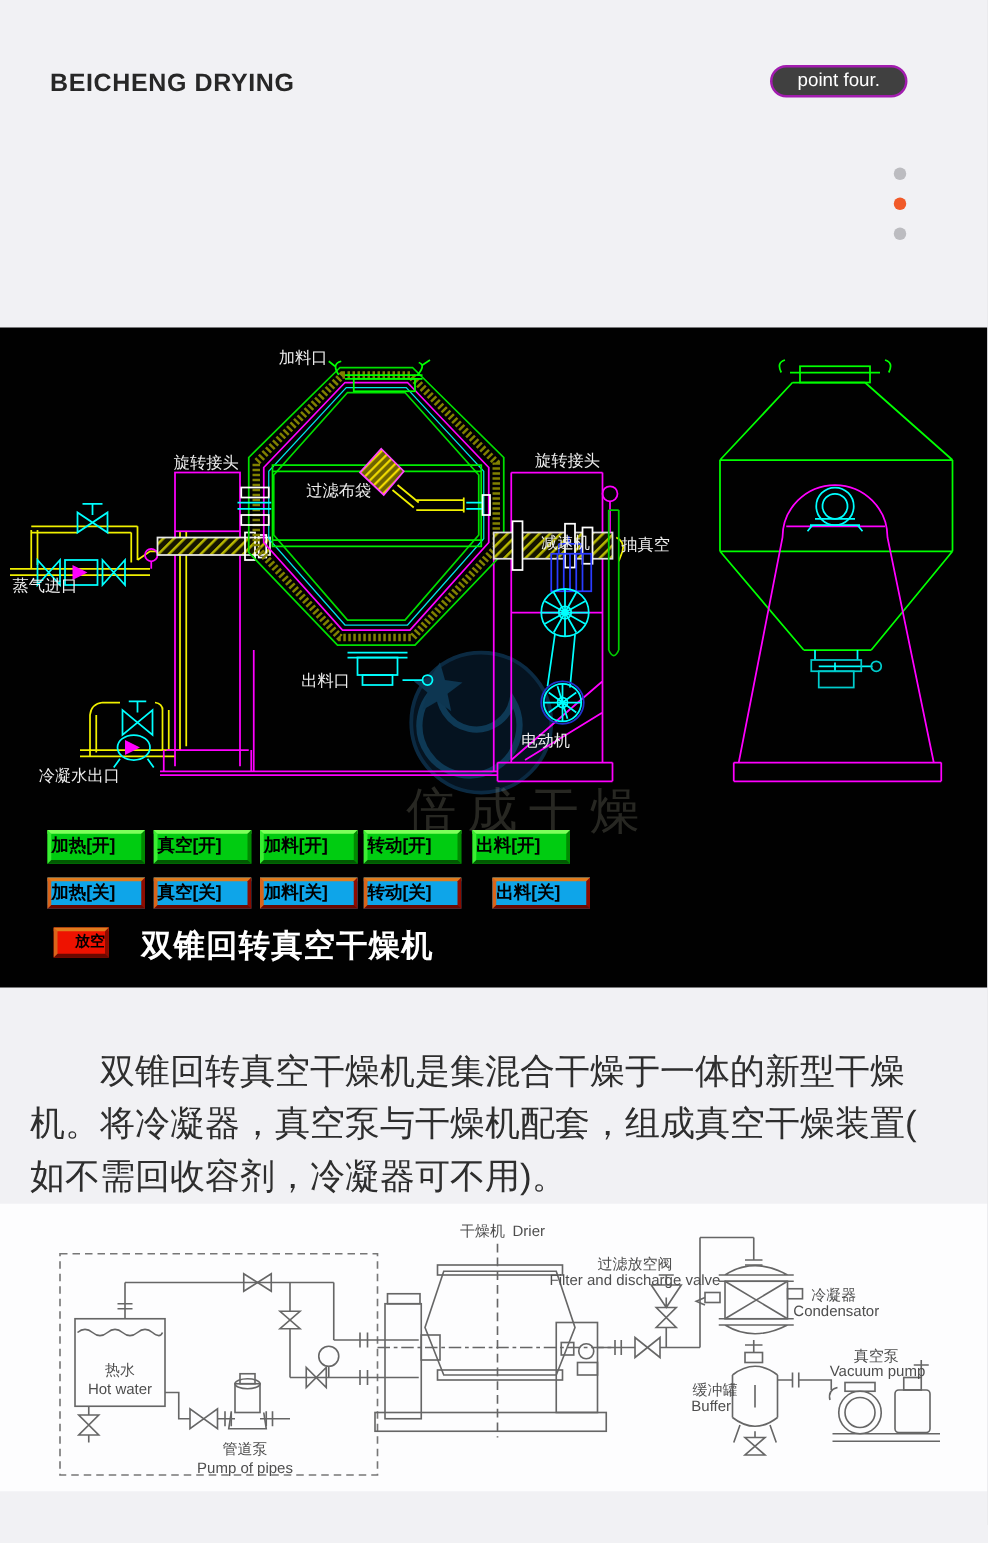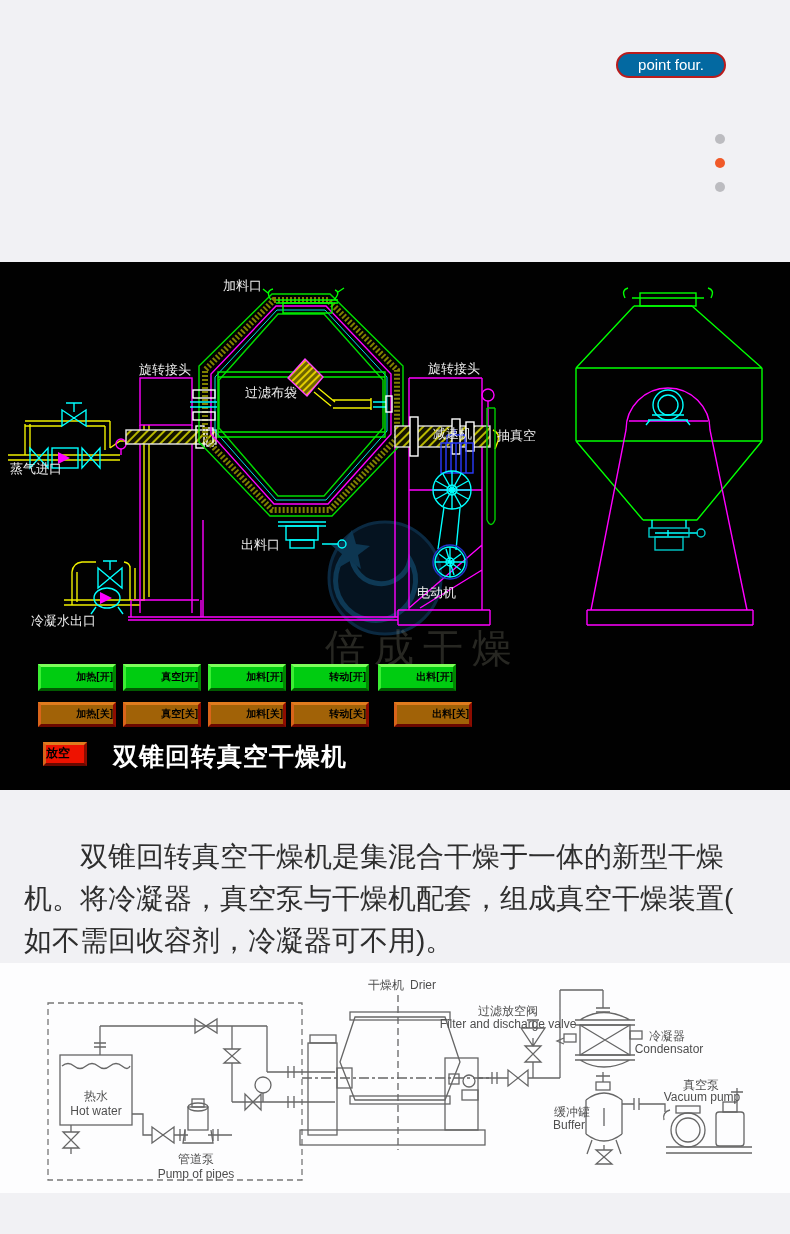--- a/index.html
+++ b/index.html
@@ -1,51 +1,52 @@
 <!DOCTYPE html>
 <html><head>
 <meta charset="utf-8">
 <style>
   html,body{margin:0;padding:0;background:#e6e6ea;}
   .page{position:relative;width:790px;height:1234px;background:#f1f1f4;overflow:hidden;
         font-family:"Liberation Sans",sans-serif;}
   .brand{position:absolute;left:40px;top:56px;font-size:20px;font-weight:700;
          color:#272727;letter-spacing:.5px;}
   .badge{position:absolute;left:616px;top:52px;width:110px;height:26px;box-sizing:border-box;
-         background:#0369a1;border:2px solid #b91c1c;border-radius:14px;color:#fff;
+         background:#404040;border:2px solid #a21caf;border-radius:14px;color:#fff;
          font-size:15px;text-align:center;line-height:21px;}
   .big-title{position:absolute;left:38px;top:122px;font-size:62px;font-weight:900;
              color:#2b2b2b;letter-spacing:4px;line-height:1;}
   .dot{position:absolute;left:715px;width:10px;height:10px;border-radius:50%;}
   .dot1{top:134px;background:#bcbcc0;}
   .dot2{top:158px;background:#f15a29;}
   .dot3{top:182px;background:#bcbcc0;}
   .cad-panel{position:absolute;left:0;top:262px;width:790px;height:528px;background:#010101;}
   .flow-panel{position:absolute;left:0;top:963px;width:790px;height:230px;background:#fdfdfe;}
   svg.overlay{position:absolute;left:0;top:0;width:790px;height:1234px;z-index:2;pointer-events:none;}
-  .cad-btn{position:absolute;z-index:3;box-sizing:border-box;text-align:right;
-           color:#000;font-weight:700;font-size:10px;cursor:pointer;}
+  .cad-btn{position:absolute;z-index:3;box-sizing:border-box;text-align:left;
+           color:#000;font-weight:700;font-size:14px;cursor:pointer;}
   .btn-on{top:664px;width:78px;height:27px;line-height:19px;background:#00cc11;
           border:3px solid;border-color:#7dff5a #018a01 #015a01 #3bee33;}
-  .btn-off{top:702px;width:78px;height:25px;line-height:17px;background:#a16207;
+  .btn-off{top:702px;width:78px;height:25px;line-height:17px;background:#0ea5e9;
            border:3px solid;border-color:#e07c1e #8d0c00 #6a0800 #d9641a;}
   .btn-vent{top:742px;left:43px;width:44px;height:24px;line-height:16px;background:#ee1200;
             border:3px solid;border-color:#e07c1e #8d0c00 #6a0800 #d9641a;z-index:3;
-            position:absolute;box-sizing:border-box;text-align:left;color:#000;
+            position:absolute;box-sizing:border-box;text-align:right;color:#000;
             font-weight:700;font-size:12px;cursor:pointer;}
   .cad-caption{position:absolute;left:113px;top:740px;z-index:3;color:#ffffff;
                font-size:25px;font-weight:700;letter-spacing:1px;}
   .desc{position:absolute;left:24px;top:808px;width:742px;font-size:28px;line-height:42px;
         color:#2e2e2e;text-indent:2em;z-index:2;margin-top:28px;}
 </style>
 </head>
 <body>
 
 <div class="page">
 
+  <div class="brand">BEICHENG DRYING</div>
   <div class="badge">point four.</div>
   <span class="dot dot1"></span>
   <span class="dot dot2"></span>
   <span class="dot dot3"></span>
 
   <div class="cad-panel"></div>
   <div class="flow-panel"></div>
 
   <svg class="overlay" viewBox="0 0 790 1234">
     <defs>

